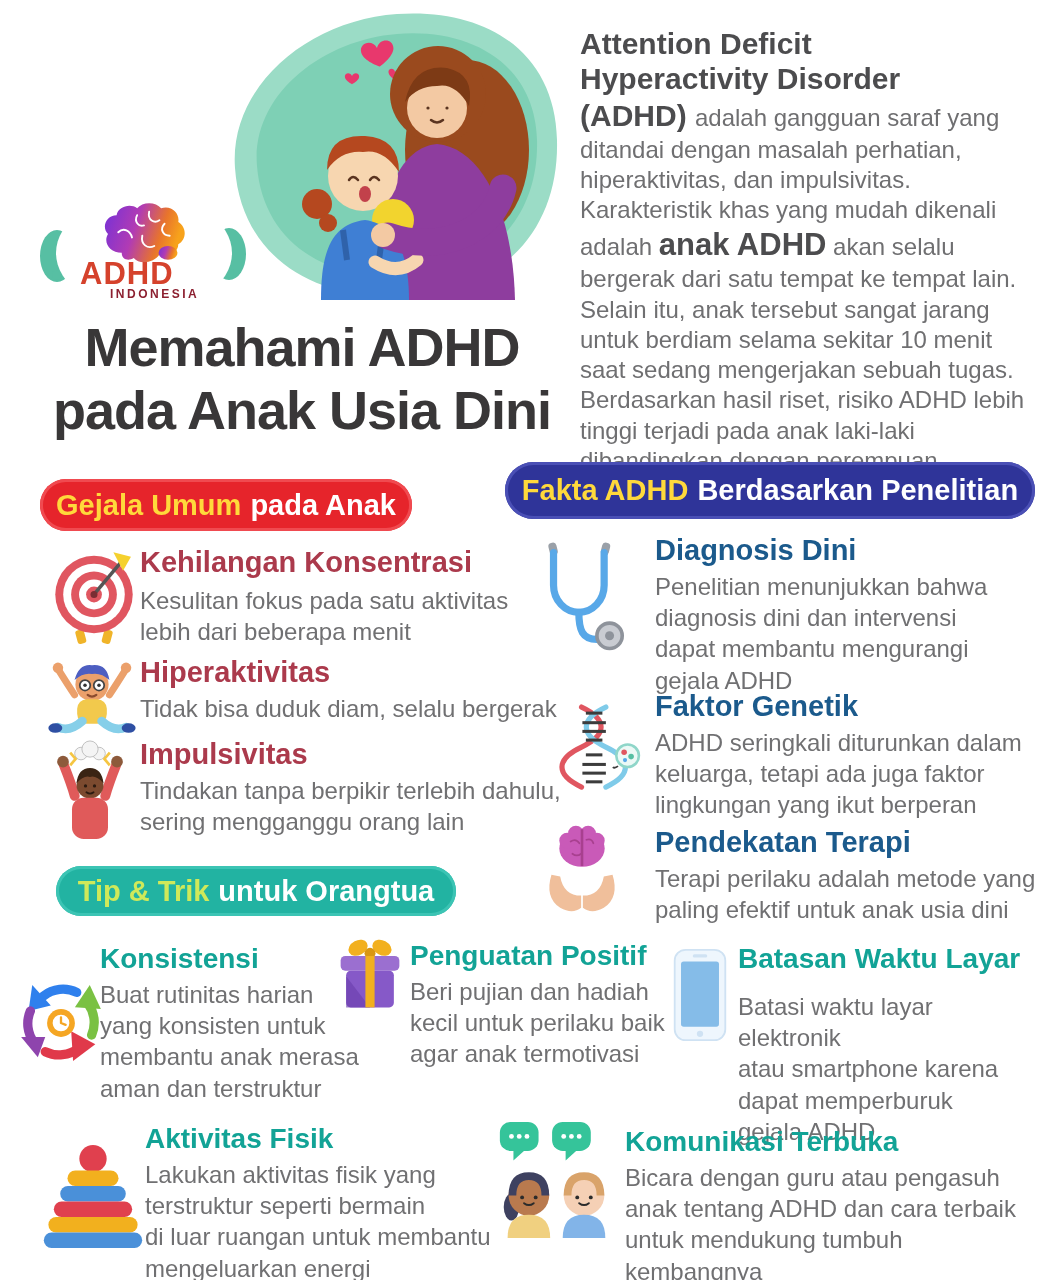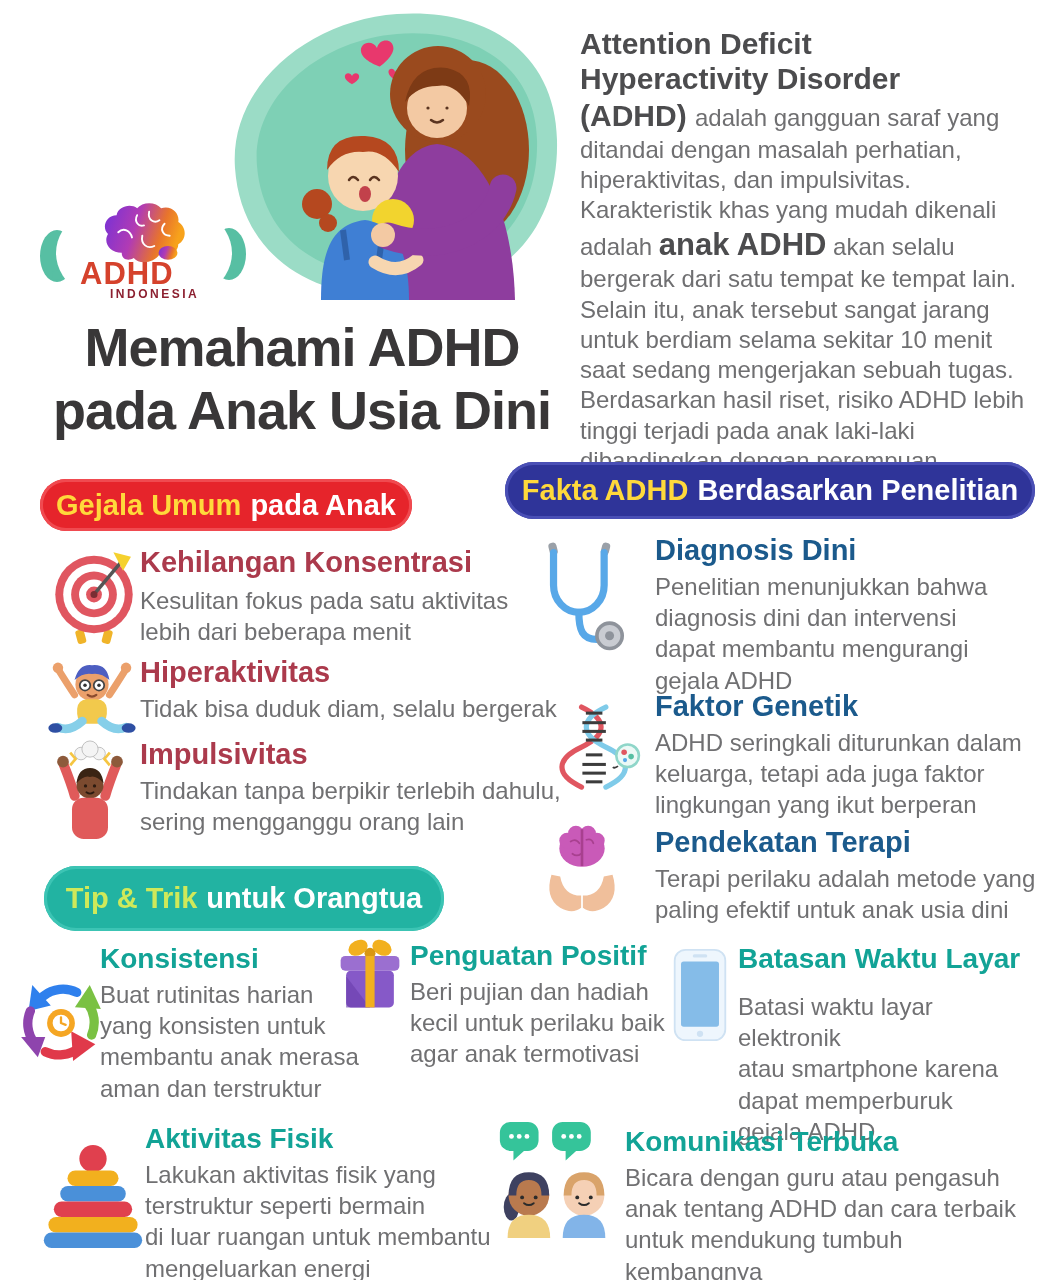--- a/index.html
+++ b/index.html
@@ -252,21 +252,21 @@
     </g>
     <path d="M20,64 Q12,90 30,102 Q44,110 54,102 L54,88 Q34,88 30,66 Z" fill="#f0bf9b"></path>
     <path d="M90,64 Q98,90 80,102 Q66,110 56,102 L56,88 Q76,88 80,66 Z" fill="#f0bf9b"></path>
   </svg>
   <div class="abs" style="left:655px;top:826px;">
     <div class="item-title-blue">Pendekatan Terapi</div>
     <div class="desc" style="margin-top:4px;">Terapi perilaku adalah metode yang
 paling efektif untuk anak usia dini</div>
   </div>
 
-  <div class="abs badge badge-teal" style="left:44px;top:866px;width:400px;height:65px;">
+  <div class="abs badge badge-teal" style="left:56px;top:866px;width:400px;height:50px;">
     <span class="hl-lime">Tip &amp; Trik</span>
     <span class="hl-white">untuk Orangtua</span>
   </div>
 
   <svg class="abs" style="left:10px;top:972px;" width="102" height="102" viewBox="0 0 110 110">
     <path d="M72,22 A34,34 0 0 0 36,26" stroke="#2f80ed" stroke-width="10" fill="none" stroke-linecap="round"></path>
     <polygon points="24,14 20,42 44,36" fill="#2f80ed"></polygon>
     <path d="M22,42 A34,34 0 0 0 26,76" stroke="#8e44ad" stroke-width="10" fill="none" stroke-linecap="round"></path>
     <polygon points="12,70 30,92 38,70" fill="#8e44ad"></polygon>
     <path d="M38,86 A34,34 0 0 0 74,82" stroke="#e0394a" stroke-width="10" fill="none" stroke-linecap="round"></path>

